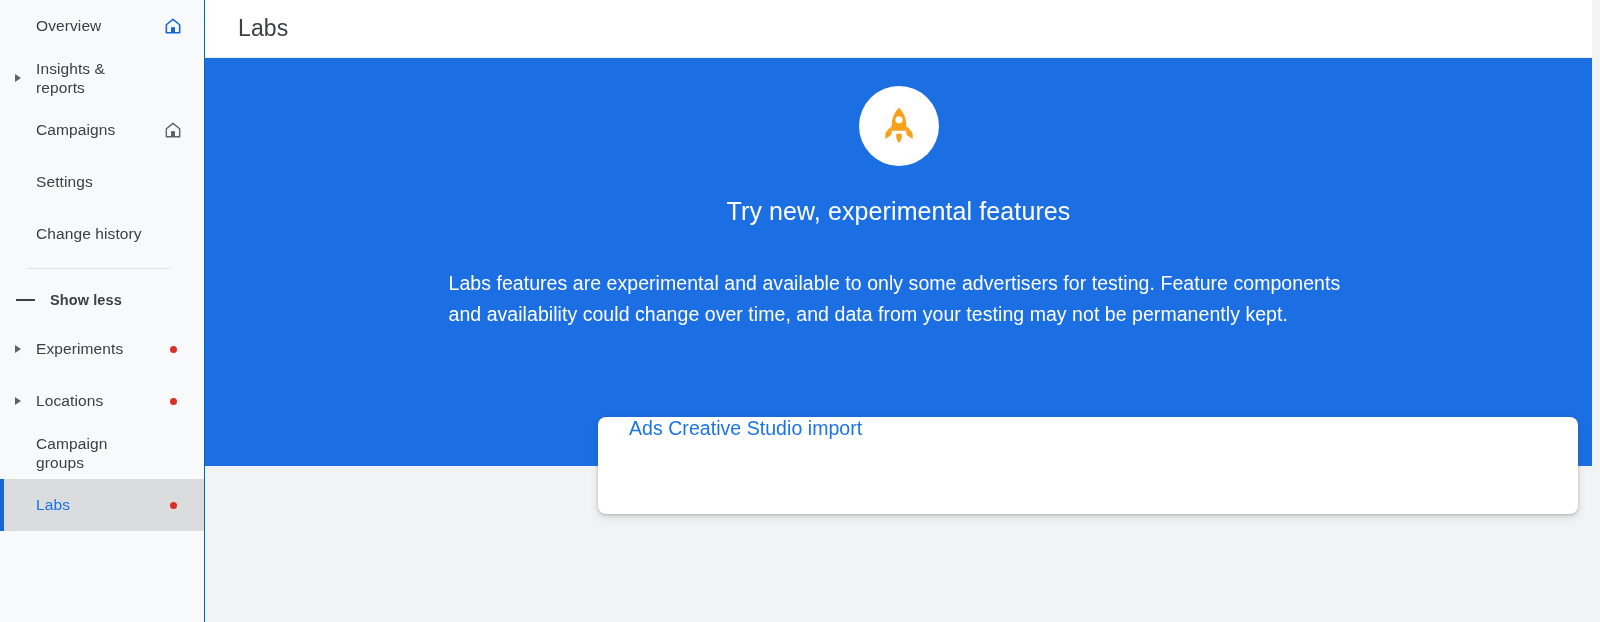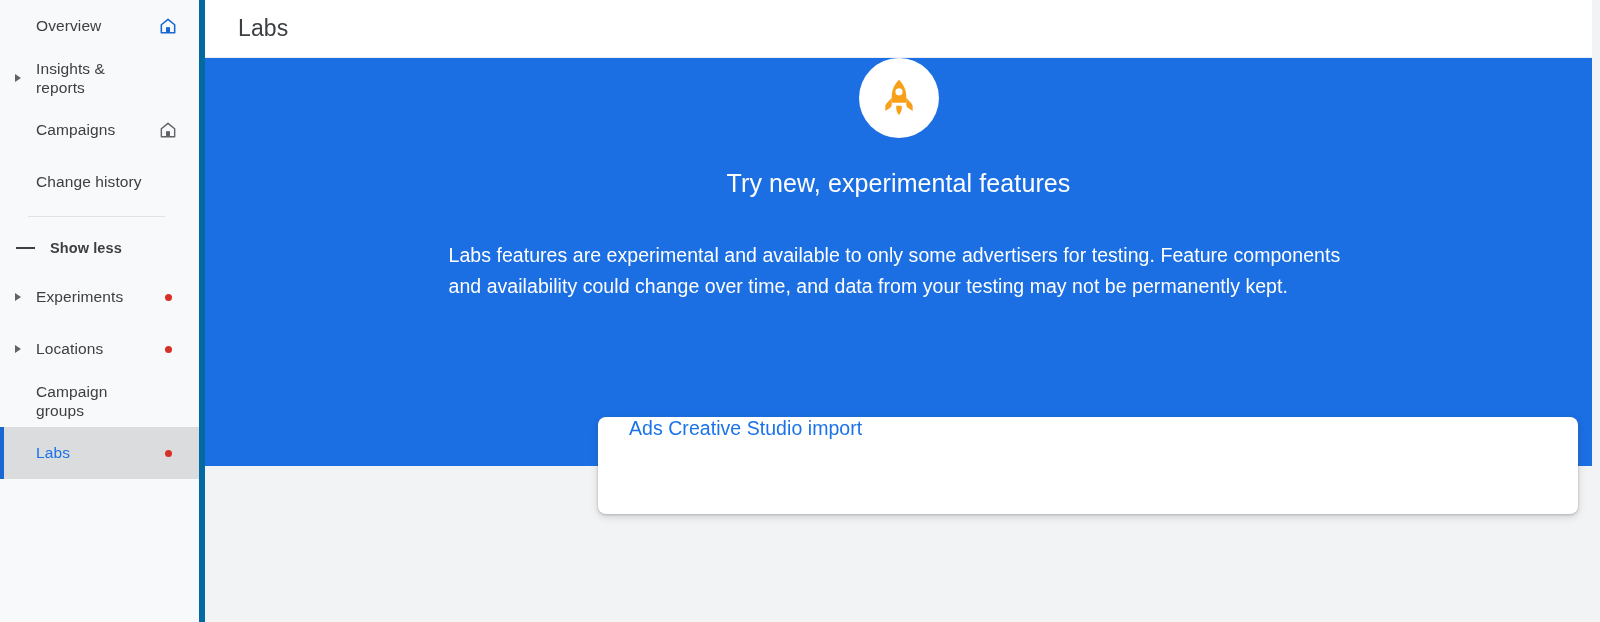--- a/index.html
+++ b/index.html
@@ -21,21 +21,21 @@
     background: #f1f3f4;
   }
 
   
   .sidebar {
     position: relative;
     width: 205px;
     height: 622px;
     flex: 0 0 205px;
     background: #f8f9fa;
-    border-right: 6px solid #0369a1;
+    border-right: 1px solid #0369a1;
     padding-top: 0px;
     overflow: hidden;
   }
 
   .nav-item {
     position: relative;
     display: flex;
     align-items: center;
     height: 52px;
     padding: 0 14px 0 0;
@@ -156,20 +156,21 @@
     color: #3c4043;
     font-weight: normal;
     letter-spacing: 0.1px;
   }
 
   .hero {
     position: relative;
     height: 408px;
     margin-right: 8px;
     background: #1b6fe3;
+    padding-top: 28px;
   }
 
   .rocket-badge {
     width: 80px;
     height: 80px;
     border-radius: 50%;
     background: #ffffff;
     margin: 0 auto;
     display: flex;
     align-items: center;
@@ -260,20 +261,25 @@
       <span class="arrow-slot"></span>
       <span class="nav-label">Campaigns</span>
       <span class="trailing">
         <svg class="home-icon" width="20" height="20" viewBox="0 0 24 24" fill="none" stroke="#5f6368" stroke-width="1.7" stroke-linejoin="round">
           <path d="M4 10.5 L12 4 L20 10.5 L20 20 L4 20 Z"></path>
           <rect x="9.6" y="13.4" width="4.8" height="6.6" fill="#5f6368" stroke="none"></rect>
         </svg>
       </span>
     </div>
 
+    <div class="nav-item">
+      <span class="arrow-slot"></span>
+      <span class="nav-label">Settings</span>
+      <span class="trailing"></span>
+    </div>
 
     <div class="nav-item">
       <span class="arrow-slot"></span>
       <span class="nav-label">Change history</span>
       <span class="trailing"></span>
     </div>
 
     <div class="divider"></div>
 
     <div class="showless">

